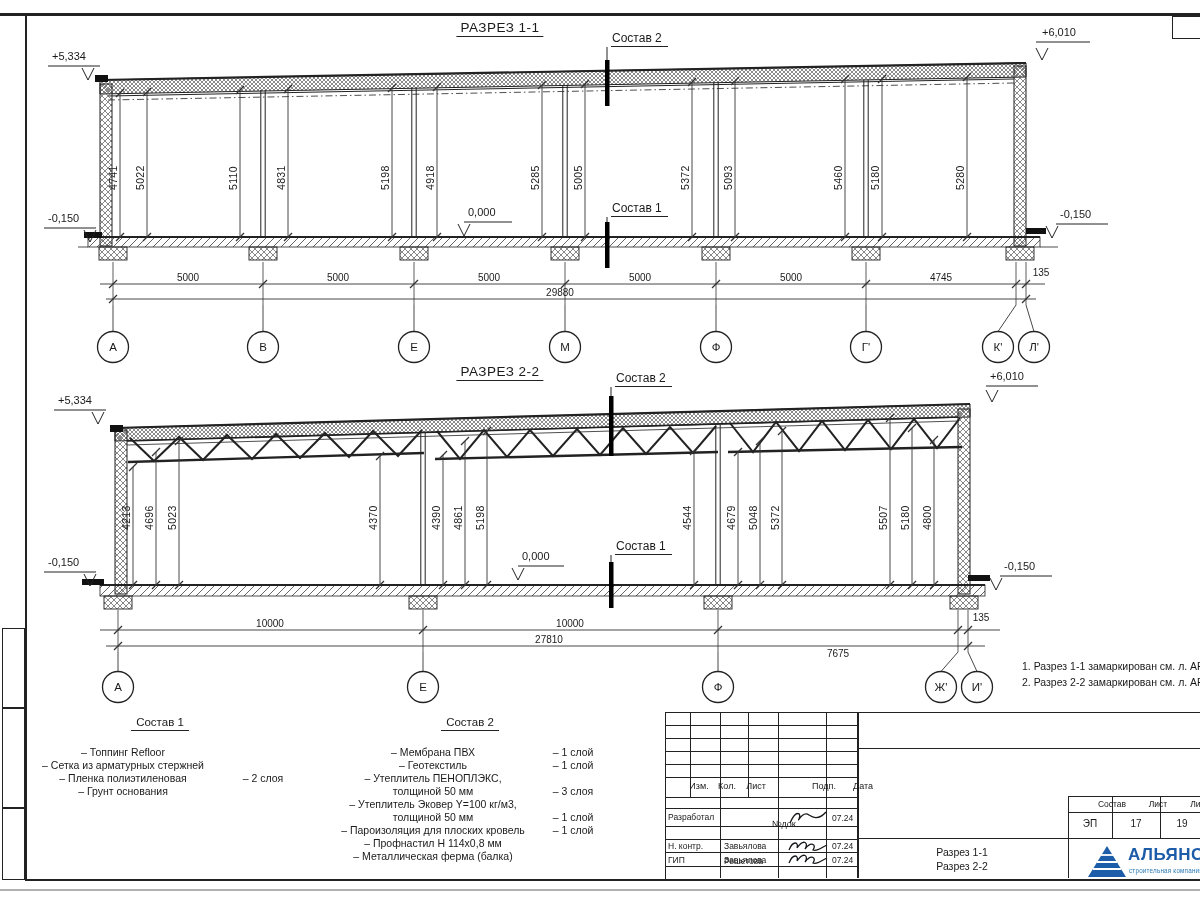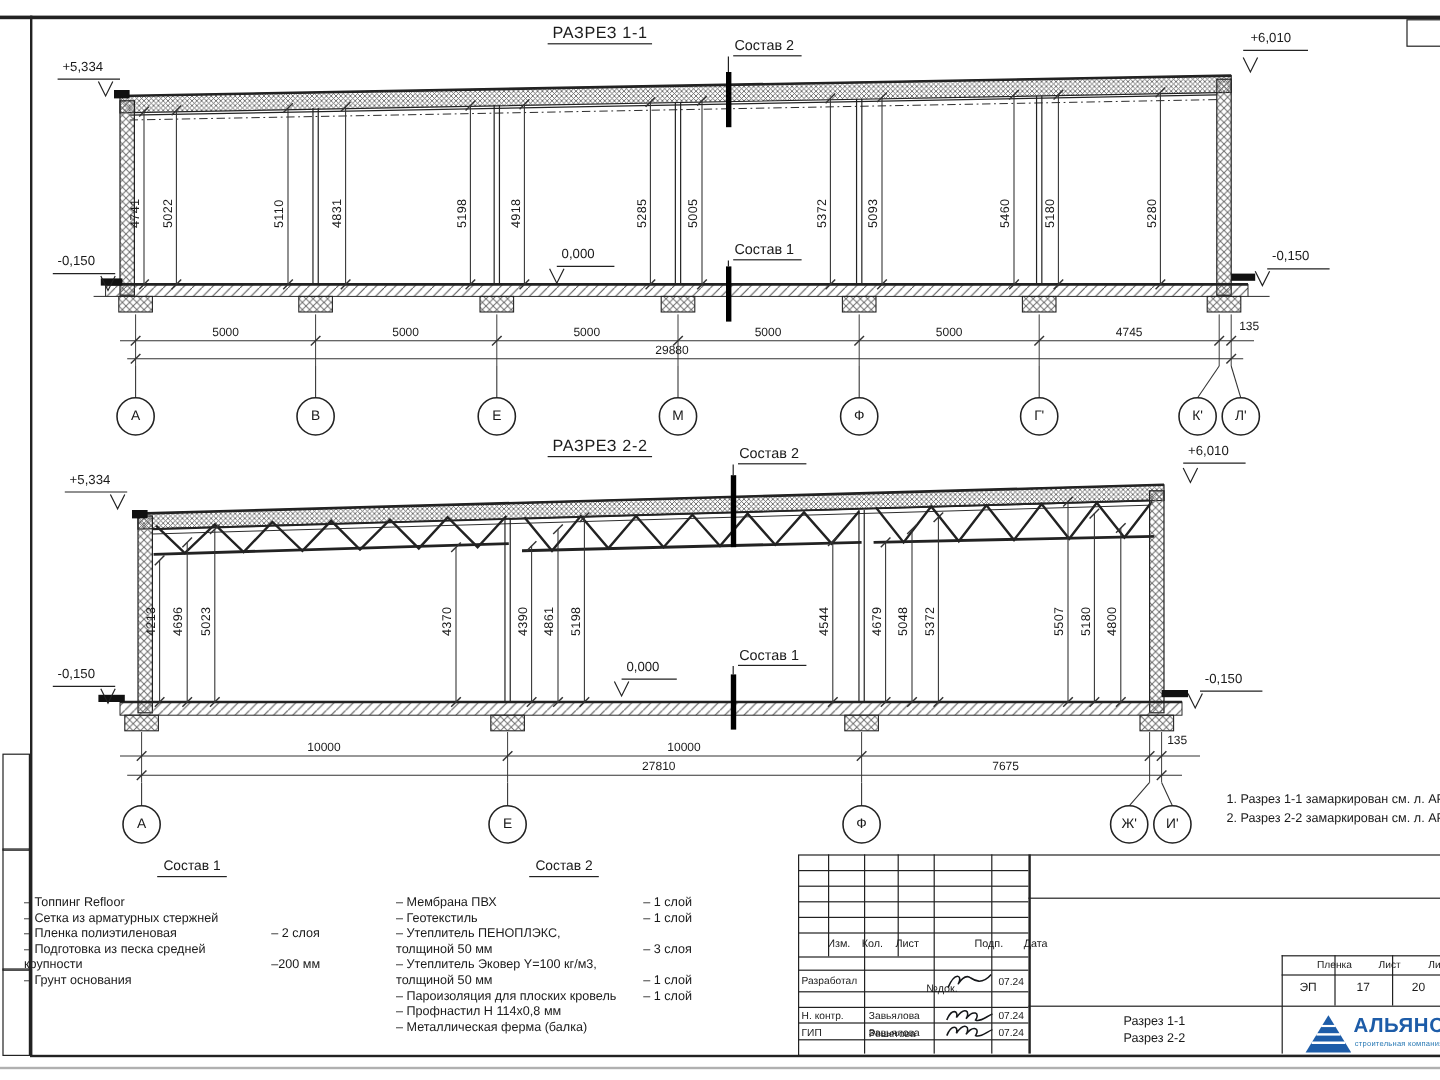--- a/index.html
+++ b/index.html
@@ -12,21 +12,21 @@
   .sost{font-size:12px;border-bottom:1.1px solid #222;padding:0 6px 1px 1px;}
   .elev{font-size:11px;}
   .vdim{position:absolute;font-size:10.5px;transform-origin:0 0;transform:rotate(-90deg);letter-spacing:.3px;}
   .hdim{position:absolute;font-size:10px;transform:translateX(-50%);}
   .axl{position:absolute;font-size:11.5px;transform:translate(-50%,-50%);}
   .notes{position:absolute;left:1022px;top:658px;width:178px;overflow:hidden;}
   .notes span{display:block;font-size:10.5px;line-height:16px;white-space:nowrap;}
   .legend{position:absolute;}
   .ltitle{text-align:center;}
   .ltitle span{display:inline-block;font-size:11.5px;border-bottom:1.1px solid #222;padding:0 5px 2px;}
-  .litems{margin-top:15px;}
+  .litems{margin-top:15px;text-align:center;}
   .li{display:flex;align-items:flex-end;font-size:10.5px;line-height:13px;}
   .lt{flex:1;white-space:pre-line;}
   .lv{width:74px;white-space:nowrap;}
   .vl,.hl{position:absolute;background:#222;z-index:3;}
   .tbx{position:absolute;border:1.8px solid #222;z-index:3;}
   .stamp-t{position:absolute;z-index:4;}
   .sh{font-size:9px;transform:translateX(-50%);padding-left:44px;}
   .sr{font-size:8.5px;}
   .sv{font-size:10px;transform:translateX(-50%);}
   .docname{font-size:10.5px;line-height:13.5px;white-space:pre-line;text-align:center;transform:translate(-50%,-50%);}
@@ -351,25 +351,20 @@
           </div>
         <div class="li">
             <span class="lt">– Сетка из арматурных стержней</span>
             <span class="lv"></span>
           </div>
         <div class="li">
             <span class="lt">– Пленка полиэтиленовая</span>
             <span class="lv">–  2 слоя</span>
           </div>
         <div class="li">
-            <span class="lt">– Подготовка из песка средней
-крупности</span>
-            <span class="lv">–200 мм</span>
-          </div>
-        <div class="li">
             <span class="lt">– Грунт основания</span>
             <span class="lv"></span>
           </div>
       </div>
     </div>
 
     <div class="legend" style="left:330px;top:712px;width:280px">
       <div class="ltitle"><span>Состав 2</span></div>
       <div class="litems">
         <div class="li">
@@ -447,21 +442,21 @@
       <span class="vdim" style="left: 877px; top: 530px;">5507</span>
       <span class="vdim" style="left: 899px; top: 530px;">5180</span>
       <span class="vdim" style="left: 921px; top: 530px;">4800</span>
       <span class="axl" style="left: 118px; top: 687px;">А</span>
       <span class="axl" style="left: 423px; top: 687px;">Е</span>
       <span class="axl" style="left: 718px; top: 687px;">Ф</span>
       <span class="axl" style="left: 941px; top: 687px;">Ж'</span>
       <span class="axl" style="left: 977px; top: 687px;">И'</span>
       <span class="hdim" style="left: 270px; top: 618px;">10000</span>
       <span class="hdim" style="left: 570px; top: 618px;">10000</span>
-      <span class="hdim" style="left: 838px; top: 634px; text-align: right;">7675</span>
+      <span class="hdim" style="left: 838px; top: 648px; text-align: right;">7675</span>
       <span class="hdim" style="left: 981px; top: 612px;">135</span>
       <span class="hdim" style="left: 549px; top: 634px;">27810</span>
     </div>
 
   <div class="hl" style="left:0;top:13px;width:1200px;height:2.5px"></div>
   <div class="vl" style="left:25px;top:13px;width:1.6px;height:867px"></div>
   <div class="hl" style="left:25px;top:878.5px;width:1175px;height:2px"></div>
   <div class="tbx" style="left:1172px;top:16px;width:40px;height:21px;border-width:1.4px"></div>
   <div class="tbx" style="left:2px;top:628px;width:21px;height:79px;border-width:1.4px"></div>
   <div class="tbx" style="left:2px;top:707px;width:21px;height:100px;border-width:1.4px"></div>
@@ -504,24 +499,24 @@
   <span class="t stamp-t sr" style="left:668px;top:812px">Разработал</span>
   <span class="t stamp-t sr" style="left:724px;top:856px">Решетова</span>
   <span class="t stamp-t sr" style="left:832px;top:813px">07.24</span>
   <span class="t stamp-t sr" style="left:668px;top:841px">Н. контр.</span>
   <span class="t stamp-t sr" style="left:724px;top:841px">Завьялова</span>
   <span class="t stamp-t sr" style="left:832px;top:841px">07.24</span>
   <span class="t stamp-t sr" style="left:668px;top:855px">ГИП</span>
   <span class="t stamp-t sr" style="left:724px;top:855px">Завьялова</span>
   <span class="t stamp-t sr" style="left:832px;top:855px">07.24</span>
 
-  <span class="t stamp-t sh" style="left:1090px;top:799px;font-size:8.5px">Пленка</span>
+  <span class="t stamp-t sh" style="left:1090px;top:799px;font-size:8.5px">Состав</span>
   <span class="t stamp-t sh" style="left:1136px;top:799px;font-size:8.5px">Лист</span>
   <span class="t stamp-t sh" style="left:1182px;top:799px;font-size:8.5px">Листов</span>
   <span class="t stamp-t sv" style="left:1090px;top:818px">ЭП</span>
   <span class="t stamp-t sv" style="left:1136px;top:818px">17</span>
-  <span class="t stamp-t sv" style="left:1182px;top:818px">20</span>
+  <span class="t stamp-t sv" style="left:1182px;top:818px">19</span>
 
   <span class="stamp-t docname" style="left:962px;top:859px">Разрез 1-1
 Разрез 2-2</span>
   <span class="t stamp-t logoname" style="left:1128px;top:845px;color:#1d5ca8">АЛЬЯНС</span>
   <span class="t stamp-t logosub" style="left:1129px;top:867px;color:#2a7ab5">строительная компания</span>
 </div>
 
 </body></html>

